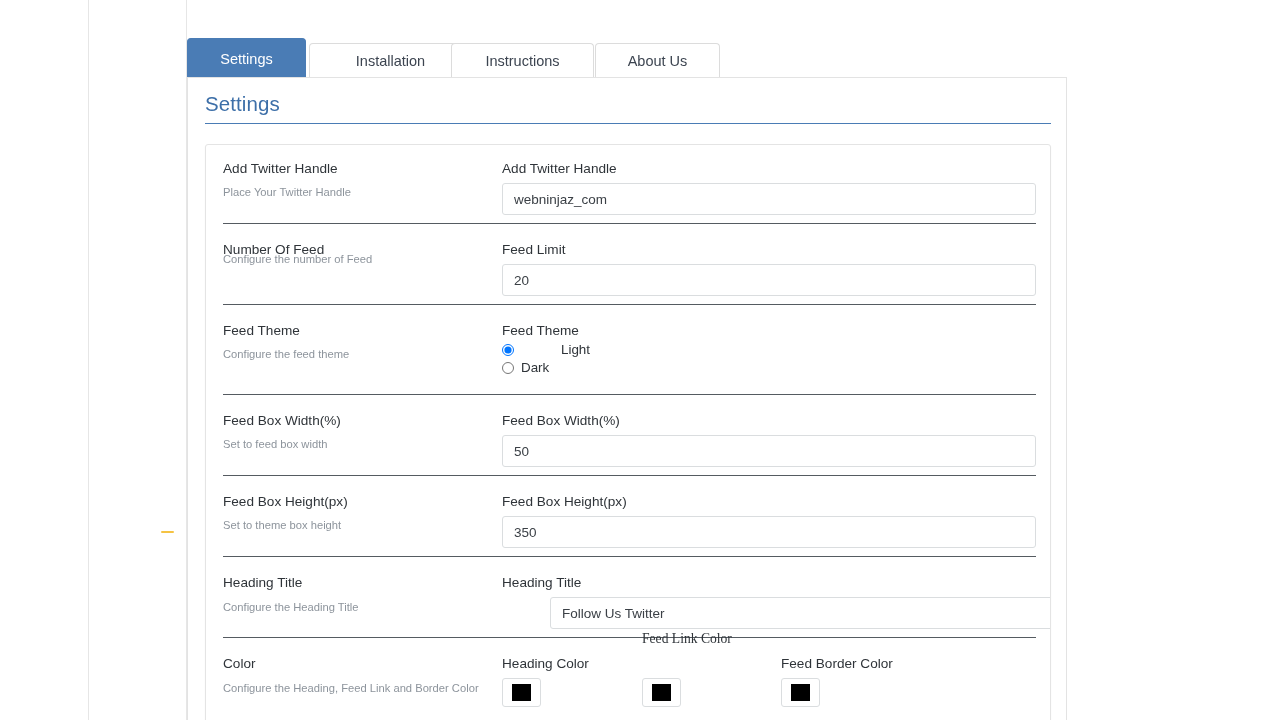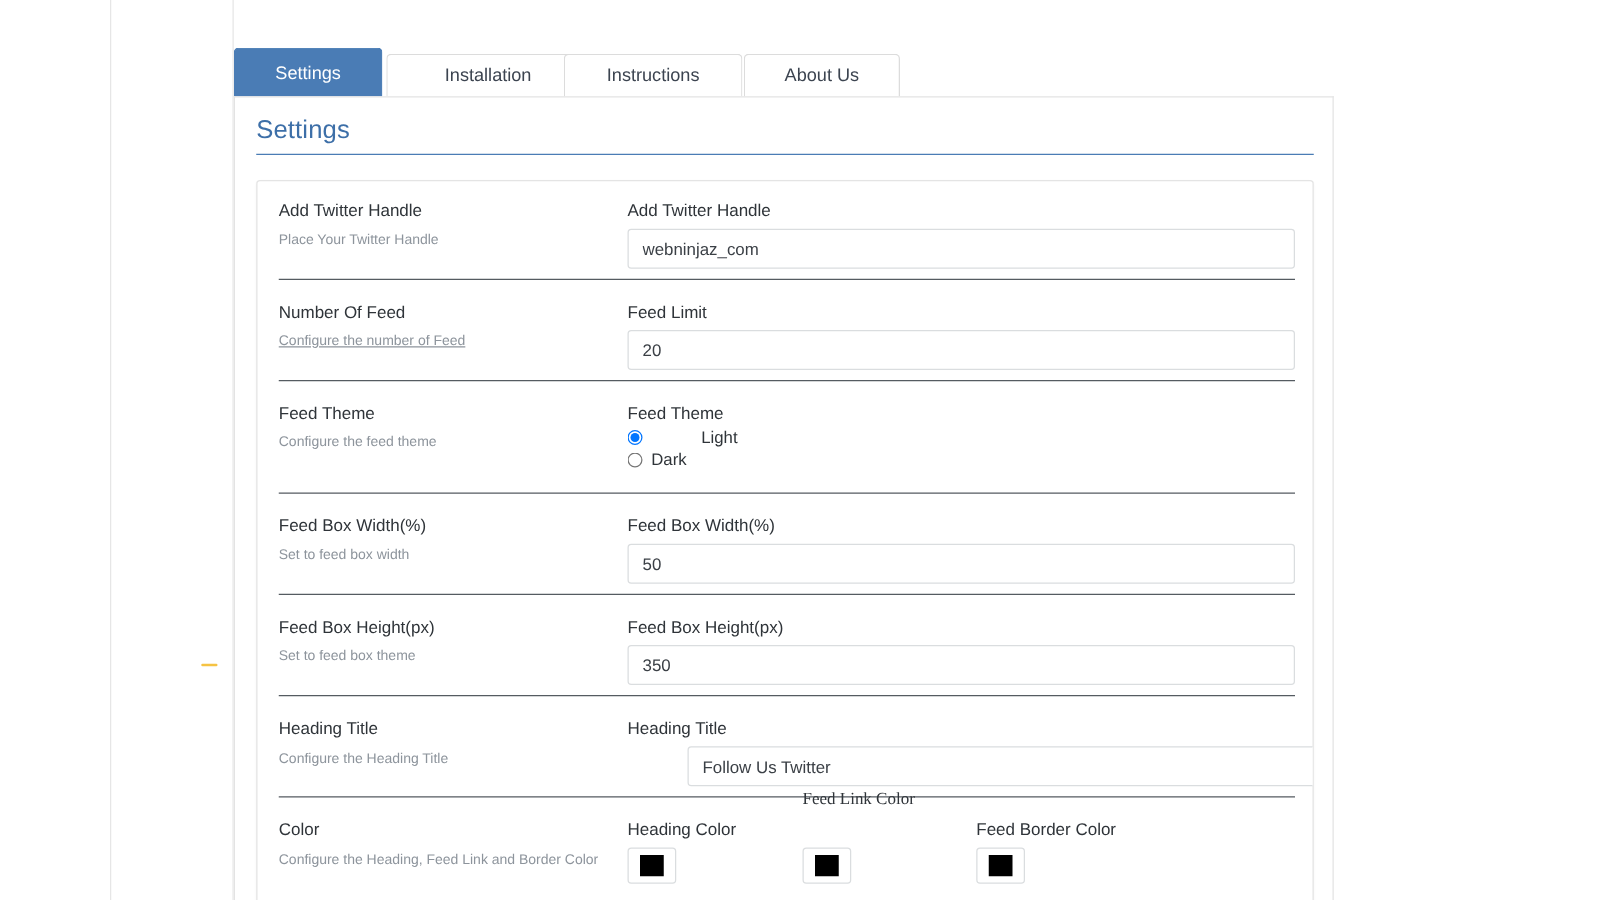--- a/index.html
+++ b/index.html
@@ -175,21 +175,21 @@
       <div class="row">
         <div class="lbl-title" style="left:17px; top:16px;">Add Twitter Handle</div>
         <div class="lbl-desc" style="left:17px; top:41px;">Place Your Twitter Handle</div>
         <div class="fld-label" style="left:296px; top:16px;">Add Twitter Handle</div>
         <input class="txtfield" style="left: 296px; top: 38px;" type="text" value="webninjaz_com">
         <div class="row-sep" style="top:78px;"></div>
       </div>
 
       <div class="row">
         <div class="lbl-title" style="left:17px; top:97px;">Number Of Feed</div>
-        <div class="lbl-desc" style="left:17px; top:122px;text-decoration:underline;">Configure the number of Feed</div>
+        <div class="lbl-desc" style="left:17px; top:108px;">Configure the number of Feed</div>
         <div class="fld-label" style="left:296px; top:97px;">Feed Limit</div>
         <input class="txtfield" style="left: 296px; top: 119px;" type="text" value="20">
         <div class="row-sep" style="top:159px;"></div>
       </div>
 
       <div class="row">
         <div class="lbl-title" style="left:17px; top:178px;">Feed Theme</div>
         <div class="lbl-desc" style="left:17px; top:203px;">Configure the feed theme</div>
         <div class="fld-label" style="left:296px; top:178px;">Feed Theme</div>
 
@@ -209,21 +209,21 @@
       <div class="row">
         <div class="lbl-title" style="left:17px; top:268px;">Feed Box Width(%)</div>
         <div class="lbl-desc" style="left:17px; top:293px;">Set to feed box width</div>
         <div class="fld-label" style="left:296px; top:268px;">Feed Box Width(%)</div>
         <input class="txtfield" style="left: 296px; top: 290px;" type="text" value="50">
         <div class="row-sep" style="top:330px;"></div>
       </div>
 
       <div class="row">
         <div class="lbl-title" style="left:17px; top:349px;">Feed Box Height(px)</div>
-        <div class="lbl-desc" style="left:17px; top:374px;">Set to feed box theme</div>
+        <div class="lbl-desc" style="left:17px; top:374px;">Set to theme box height</div>
         <div class="fld-label" style="left:296px; top:349px;">Feed Box Height(px)</div>
         <input class="txtfield" style="left: 296px; top: 371px;" type="text" value="350">
         <div class="row-sep" style="top:411px;"></div>
       </div>
 
       <div class="row">
         <div class="lbl-title" style="left:17px; top:430px;">Heading Title</div>
         <div class="lbl-desc" style="left:17px; top:456px;">Configure the Heading Title</div>
         <div class="fld-label" style="left:296px; top:430px;">Heading Title</div>
         <input class="txtfield" style="left: 296px; top: 452px; margin-left: 48px;" type="text" value="Follow Us Twitter">

